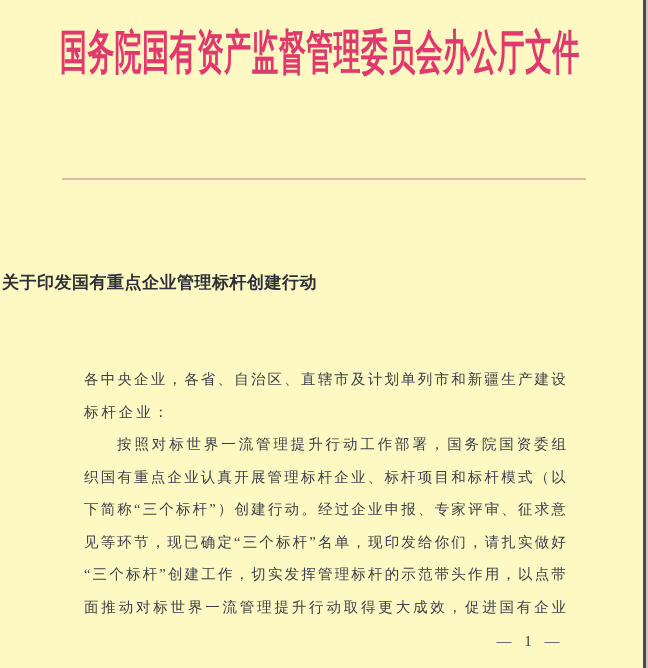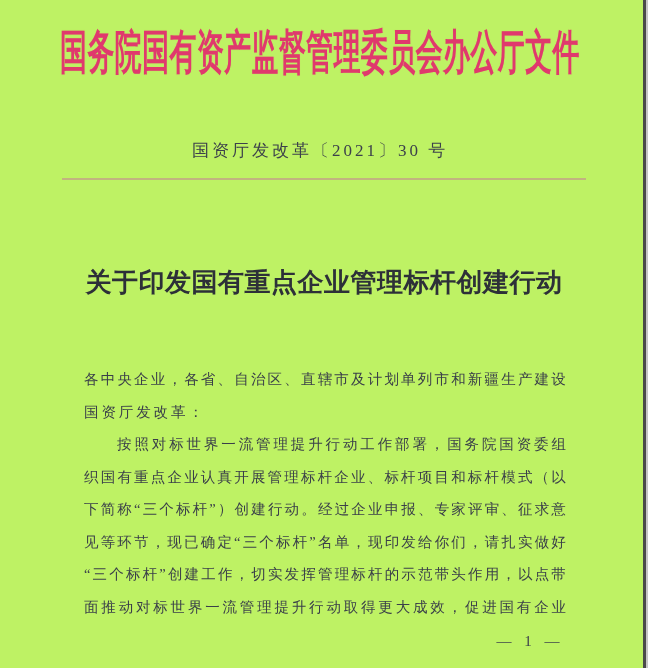--- a/index.html
+++ b/index.html
@@ -4,21 +4,21 @@
 <style>
   html, body {
     margin: 0;
     padding: 0;
     background: #ffffff;
   }
   .page {
     position: relative;
     width: 648px;
     height: 668px;
-    background: #bef264;
+    background: #fef9c3;
     overflow: hidden;
     font-family: "Liberation Serif", "DejaVu Serif", serif;
   }
 
   
   .red-header {
     position: absolute;
     top: 22px;
     left: 0;
     right: 8px;
@@ -56,24 +56,24 @@
     left: 62px;
     width: 524px;
     height: 2px;
     background: rgba(196, 128, 150, 0.55);
   }
 
   
   .doc-title {
     position: absolute;
     top: 262px;
-    left: 8px;
+    left: 2px;
     right: 8px;
-    text-align: center;
-    font-size: 26px;
+    text-align: left;
+    font-size: 17px;
     font-weight: bold;
     color: #2d3038;
     line-height: 41px;
     letter-spacing: 0.5px;
   }
 
   
   .doc-body {
     position: absolute;
     top: 369px;
@@ -135,21 +135,20 @@
 </style>
 </head>
 <body>
 
 <div class="page">
 
   <div class="red-header">
     <span class="stretch">国务院国有资产监督管理委员会办公厅文件</span>
   </div>
 
-  <div class="doc-number">国资厅发改革〔2021〕30 号</div>
 
   <div class="divider-line"></div>
 
   <div class="doc-title">
     <div>关于印发国有重点企业管理标杆创建行动</div>
   </div>
 
   <div class="doc-body">
     <div class="bline jchars">
         <span>各</span>
@@ -175,21 +174,21 @@
         <span>列</span>
         <span>市</span>
         <span>和</span>
         <span>新</span>
         <span>疆</span>
         <span>生</span>
         <span>产</span>
         <span>建</span>
         <span>设</span>
       </div>
-    <div class="bline leftline">国资厅发改革：</div>
+    <div class="bline leftline">标杆企业：</div>
     <div class="bline jchars indent2">
         <span>按</span>
         <span>照</span>
         <span>对</span>
         <span>标</span>
         <span>世</span>
         <span>界</span>
         <span>一</span>
         <span>流</span>
         <span>管</span>

